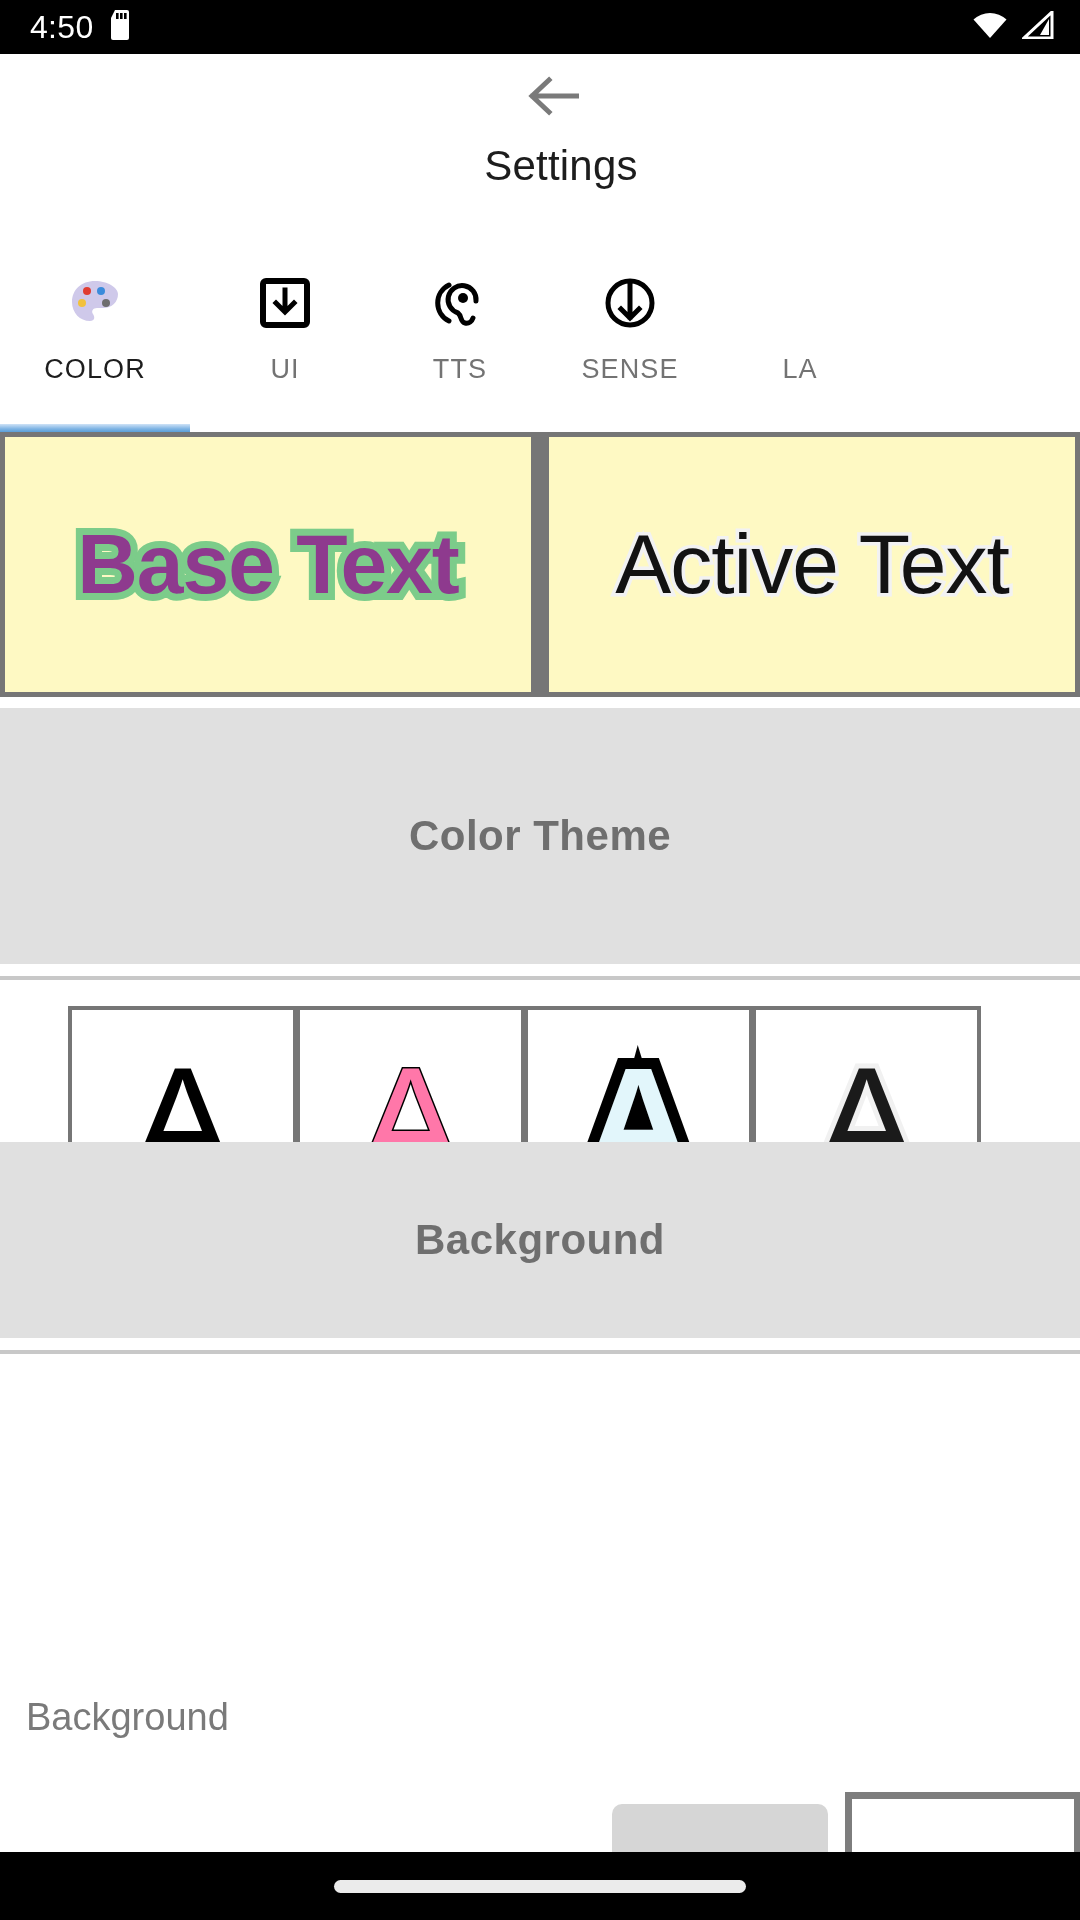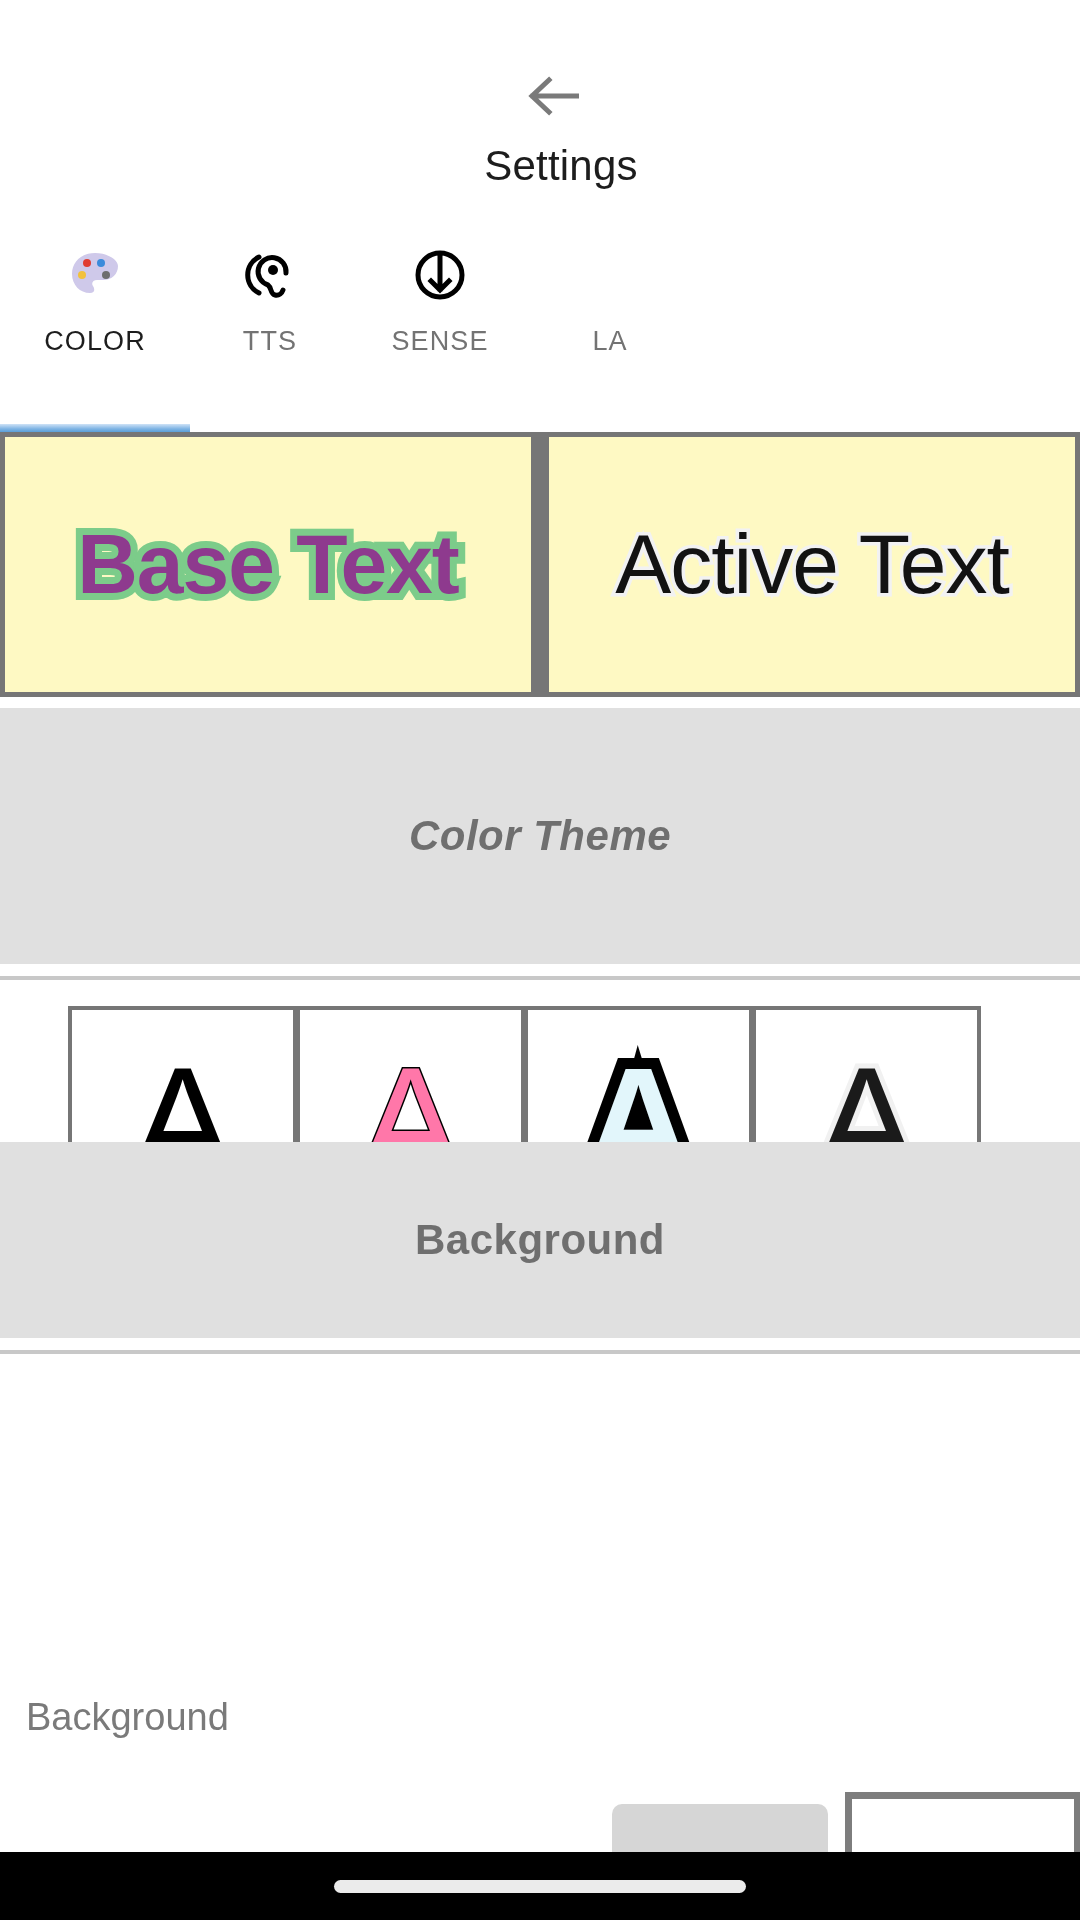--- a/index.html
+++ b/index.html
@@ -32,21 +32,21 @@
     display:flex; align-items:center; justify-content:center;
     cursor:pointer;
   }
   .appbar-title{
     font-size:42px; color:#1d1d1d; margin-left:42px;
     font-weight:400; letter-spacing:.2px;
   }
 
   
   .tabstrip{
-    position:absolute; top:224px; left:0; width:968px; height:190px;
+    position:absolute; top:252px; left:0; width:968px; height:190px;
     display:flex; align-items:flex-start; overflow:hidden;
   }
   .tab{
     flex:0 0 auto;
     height:190px;
     display:flex; flex-direction:column; align-items:center; justify-content:flex-start;
     padding-top:16px;
     cursor:pointer;
   }
   .tab-icon{
@@ -169,20 +169,46 @@
   .nav-pill{
     width:412px; height:13px; border-radius:7px; background:#ebebeb;
     cursor:pointer;
   }
 </style>
 </head>
 <body>
 
 <div id="screen">
 
+  <div class="statusbar">
+    <div class="sb-left">
+      <span class="sb-clock">4:50</span>
+      <span>
+        <svg width="24" height="30" viewBox="0 0 24 30">
+          <path d="M6 0 h12 a2 2 0 0 1 2 2 v26 a2 2 0 0 1 -2 2 h-14 a2 2 0 0 1 -2 -2 v-20 z" fill="#fff"></path>
+          <rect x="7" y="3" width="2.6" height="6" fill="#000"></rect>
+          <rect x="11" y="3" width="2.6" height="6" fill="#000"></rect>
+          <rect x="15" y="3" width="2.6" height="6" fill="#000"></rect>
+        </svg>
+      </span>
+    </div>
+    <div class="sb-right">
+      <span>
+        <svg width="36" height="28" viewBox="0 0 36 28">
+          <path d="M18 27 L1.5 8.5 A24 24 0 0 1 34.5 8.5 Z" fill="#fff"></path>
+        </svg>
+      </span>
+      <span>
+        <svg width="32" height="28" viewBox="0 0 32 28">
+          <path d="M30 1 L30 27 L2 27 Z" fill="none" stroke="#fff" stroke-width="3"></path>
+          <path d="M27 8 L27 24 L18 24 Z" fill="#fff"></path>
+        </svg>
+      </span>
+    </div>
+  </div>
 
   <div class="appbar">
     <div class="back-btn">
       <span>
         <svg width="52" height="44" viewBox="0 0 52 44">
           <path d="M50 22 H6 M22 6 L5 22 L22 38" fill="none" stroke="#7a7a7a" stroke-width="5" stroke-linecap="square" stroke-linejoin="miter"></path>
         </svg>
       </span>
     </div>
     <div class="appbar-title">Settings</div>
@@ -196,20 +222,29 @@
           <path d="M28 6 C14 6 5 15 5 27 c0 11 8 19 18 19 c5 0 5-4 3-7 c-2-3 0-6 4-6 h6 c9 0 15-6 15-14 C51 13 41 6 28 6 Z" fill="#cfc9ea"></path>
           <circle cx="20" cy="16" r="4" fill="#e03c31"></circle>
           <circle cx="34" cy="16" r="4" fill="#3b8bdb"></circle>
           <circle cx="15" cy="28" r="4" fill="#f2c13c"></circle>
           <circle cx="39" cy="28" r="4" fill="#6e6e6e"></circle>
         </svg>
       </div>
       <div class="tab-label">COLOR</div>
     </div>
 
+    <div class="tab" style="width:190px">
+      <div class="tab-icon">
+        <svg width="56" height="56" viewBox="0 0 56 56">
+          <rect x="6" y="6" width="44" height="44" rx="3" fill="none" stroke="#000" stroke-width="6"></rect>
+          <path d="M28 15 V34 M19 28 L28 37 L37 28" fill="none" stroke="#000" stroke-width="5" stroke-linecap="square"></path>
+        </svg>
+      </div>
+      <div class="tab-label">UI</div>
+    </div>
 
 
     <div class="tab" style="width:160px">
       <div class="tab-icon">
         <svg width="56" height="56" viewBox="0 0 56 56">
           <path d="M17 10 A20 20 0 0 0 17 46" fill="none" stroke="#000" stroke-width="5" stroke-linecap="round"></path>
           <path d="M44 26 A14 14 0 1 0 26 38 c4 3 2 9 7 10 c4 1 7-2 8-5" fill="none" stroke="#000" stroke-width="5" stroke-linecap="round"></path>
           <circle cx="31" cy="23" r="5" fill="#000"></circle>
         </svg>
       </div>
@@ -237,21 +272,21 @@
 
   <div class="preview-strip">
     <div class="preview-cell left">
       <span class="base-text">Base Text</span>
     </div>
     <div class="preview-cell right">
       <span class="active-text">Active Text</span>
     </div>
   </div>
 
-  <div class="section-band" style="top:708px; height:256px;font-style:italic;">
+  <div class="section-band" style="top:708px; height:256px;">
     <span class="section-band-title">Color Theme</span>
   </div>
   <div class="section-divider" style="top:976px;"></div>
 
   <div class="swatch-row">
     <div class="swatch">
       <span class="swatch-glyph glyph-plain">A</span>
     </div>
     <div class="swatch">
       <span class="swatch-glyph glyph-pink">A</span>

